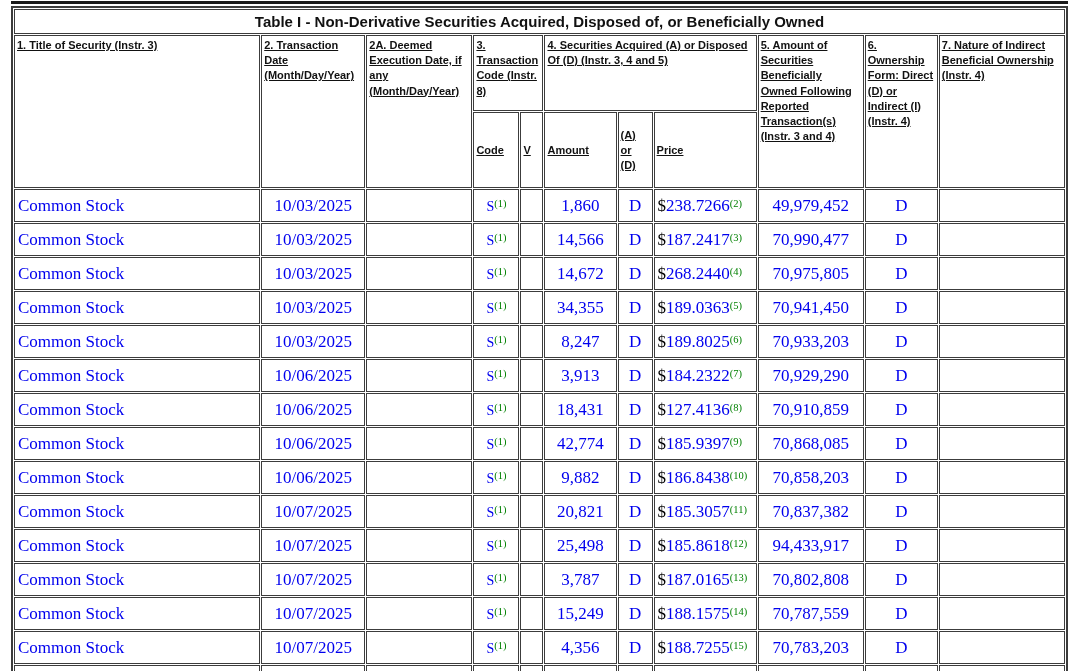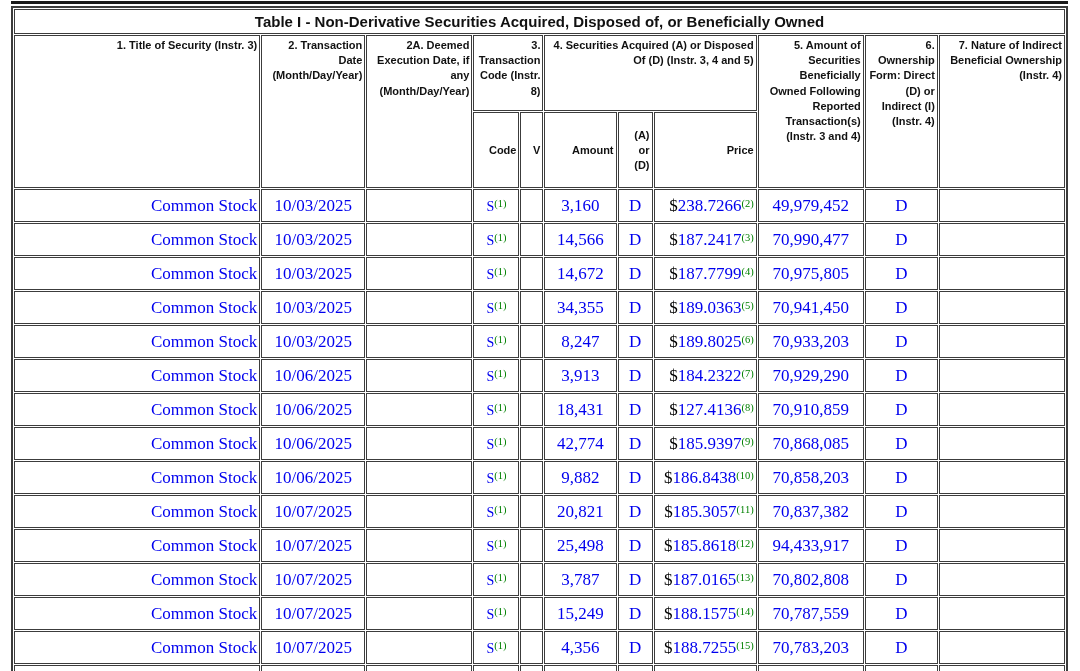--- a/index.html
+++ b/index.html
@@ -44,38 +44,39 @@
   td.title-cell {
     height: 25px;
     text-align: center;
     vertical-align: middle;
     font: bold 15px "Liberation Sans", "DejaVu Sans", sans-serif;
     color: var(--hdr, #111);
     padding: 1px 2px;
   }
   td.hdr {
     vertical-align: top;
-    text-align: right;
+    text-align: left;
     font: bold 11px "Liberation Sans", "DejaVu Sans", sans-serif;
     line-height: 1.38;
     color: var(--hdr, #111);
     padding: 2px 2px 1px 2px;
+    text-decoration: underline;
   }
   tr.h1 { height: 76px; }
   tr.h2 { height: 76px; }
   tr.datarow { height: 33px; }
   td.data {
     height: 31px;
     vertical-align: middle;
     font: 17px "Liberation Serif", "DejaVu Serif", serif;
     color: var(--blue, #0000EE);
     padding: 0 2px;
     white-space: nowrap;
   }
-  td.l { text-align: right; padding-left: 3px; }
+  td.l { text-align: left; padding-left: 3px; }
   td.c { text-align: center; }
   sup.fn {
     color: var(--green, #008000);
     font-size: 10.5px;
     line-height: 0;
     vertical-align: 4px;
   }
   span.dollar { color: var(--dollar, #000); }
   span.code-val { font-size: 14px; }
 </style>
@@ -125,21 +126,21 @@
       </tr>
     </tbody>
 
     <tbody>
   <tr class="datarow">
     <td class="data l">Common Stock</td>
     <td class="data c">10/03/2025</td>
     <td class="data c"></td>
     <td class="data c"><span class="code-val">S</span><sup class="fn">(1)</sup></td>
     <td class="data c"></td>
-    <td class="data c">3,160</td>
+    <td class="data c">1,860</td>
     <td class="data c">D</td>
     <td class="data l"><span class="dollar">$</span><span>238.7266</span><sup class="fn">(2)</sup></td>
     <td class="data c">49,979,452</td>
     <td class="data c">D</td>
     <td class="data l"></td>
   </tr>
 
   <tr class="datarow">
     <td class="data l">Common Stock</td>
     <td class="data c">10/03/2025</td>
@@ -155,21 +156,21 @@
   </tr>
 
   <tr class="datarow">
     <td class="data l">Common Stock</td>
     <td class="data c">10/03/2025</td>
     <td class="data c"></td>
     <td class="data c"><span class="code-val">S</span><sup class="fn">(1)</sup></td>
     <td class="data c"></td>
     <td class="data c">14,672</td>
     <td class="data c">D</td>
-    <td class="data l"><span class="dollar">$</span><span>187.7799</span><sup class="fn">(4)</sup></td>
+    <td class="data l"><span class="dollar">$</span><span>268.2440</span><sup class="fn">(4)</sup></td>
     <td class="data c">70,975,805</td>
     <td class="data c">D</td>
     <td class="data l"></td>
   </tr>
 
   <tr class="datarow">
     <td class="data l">Common Stock</td>
     <td class="data c">10/03/2025</td>
     <td class="data c"></td>
     <td class="data c"><span class="code-val">S</span><sup class="fn">(1)</sup></td>

